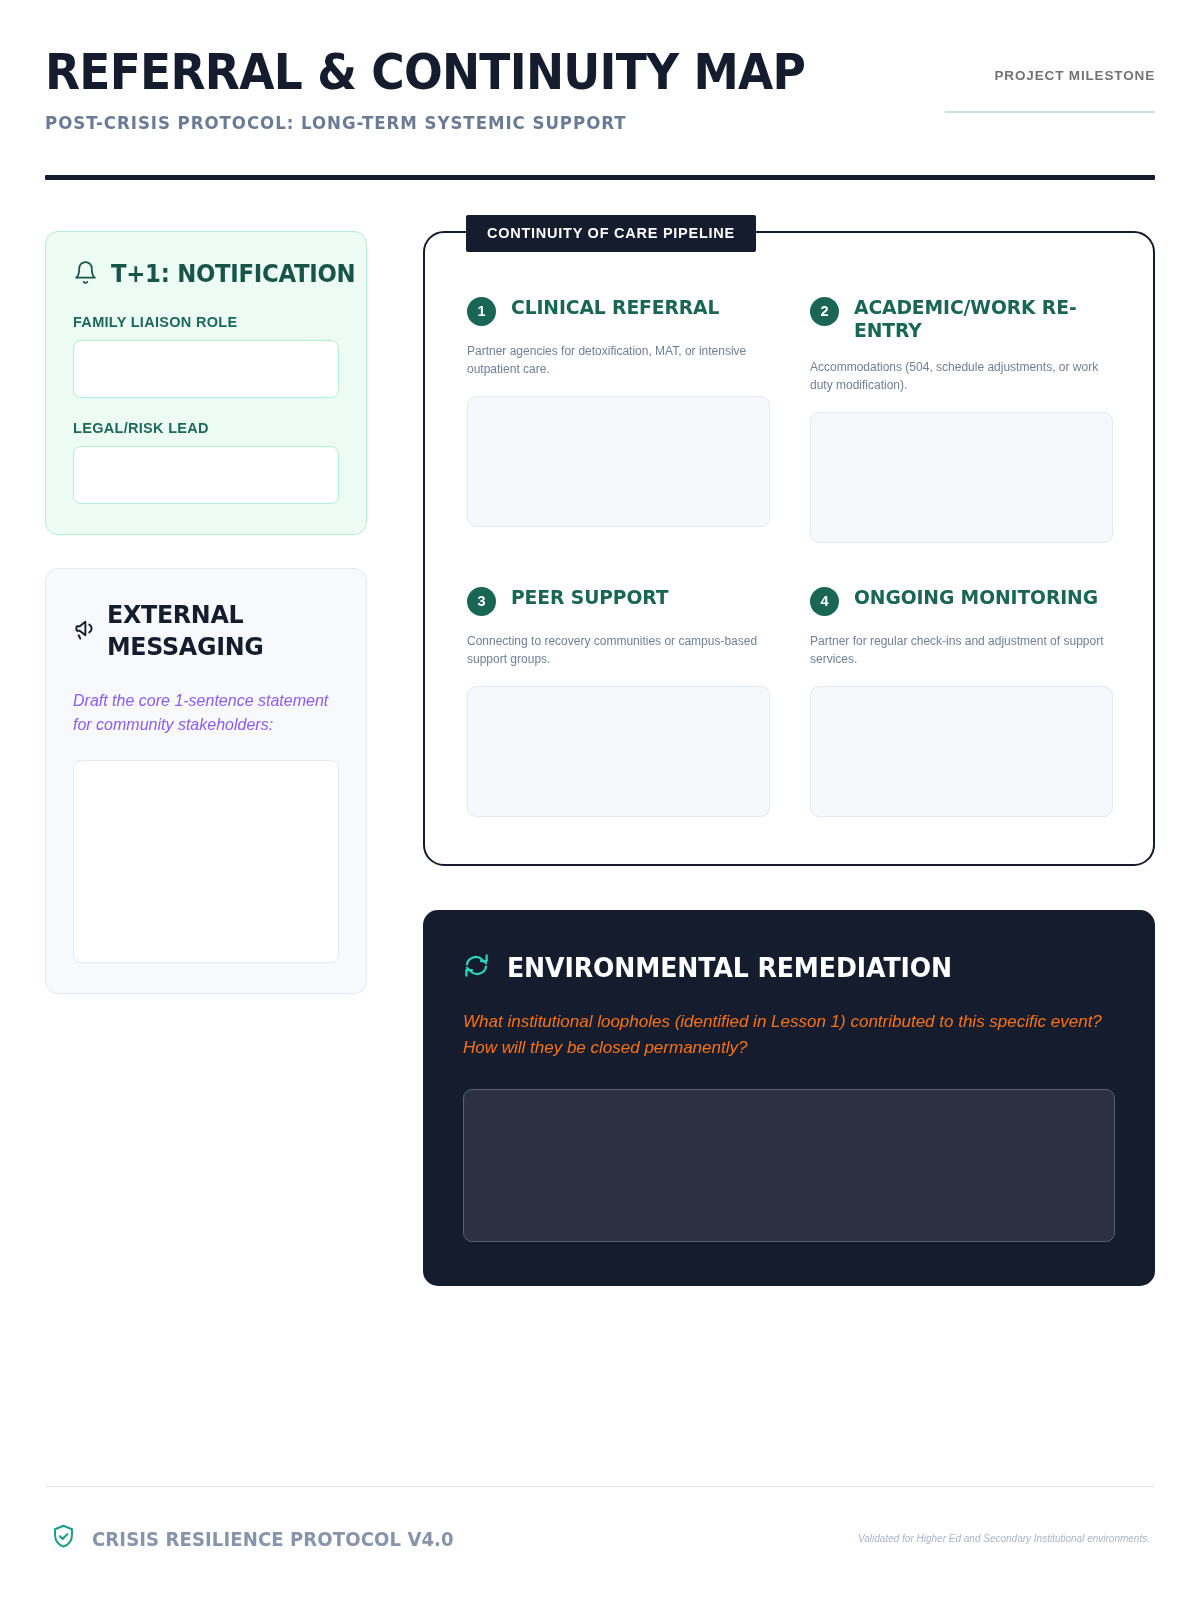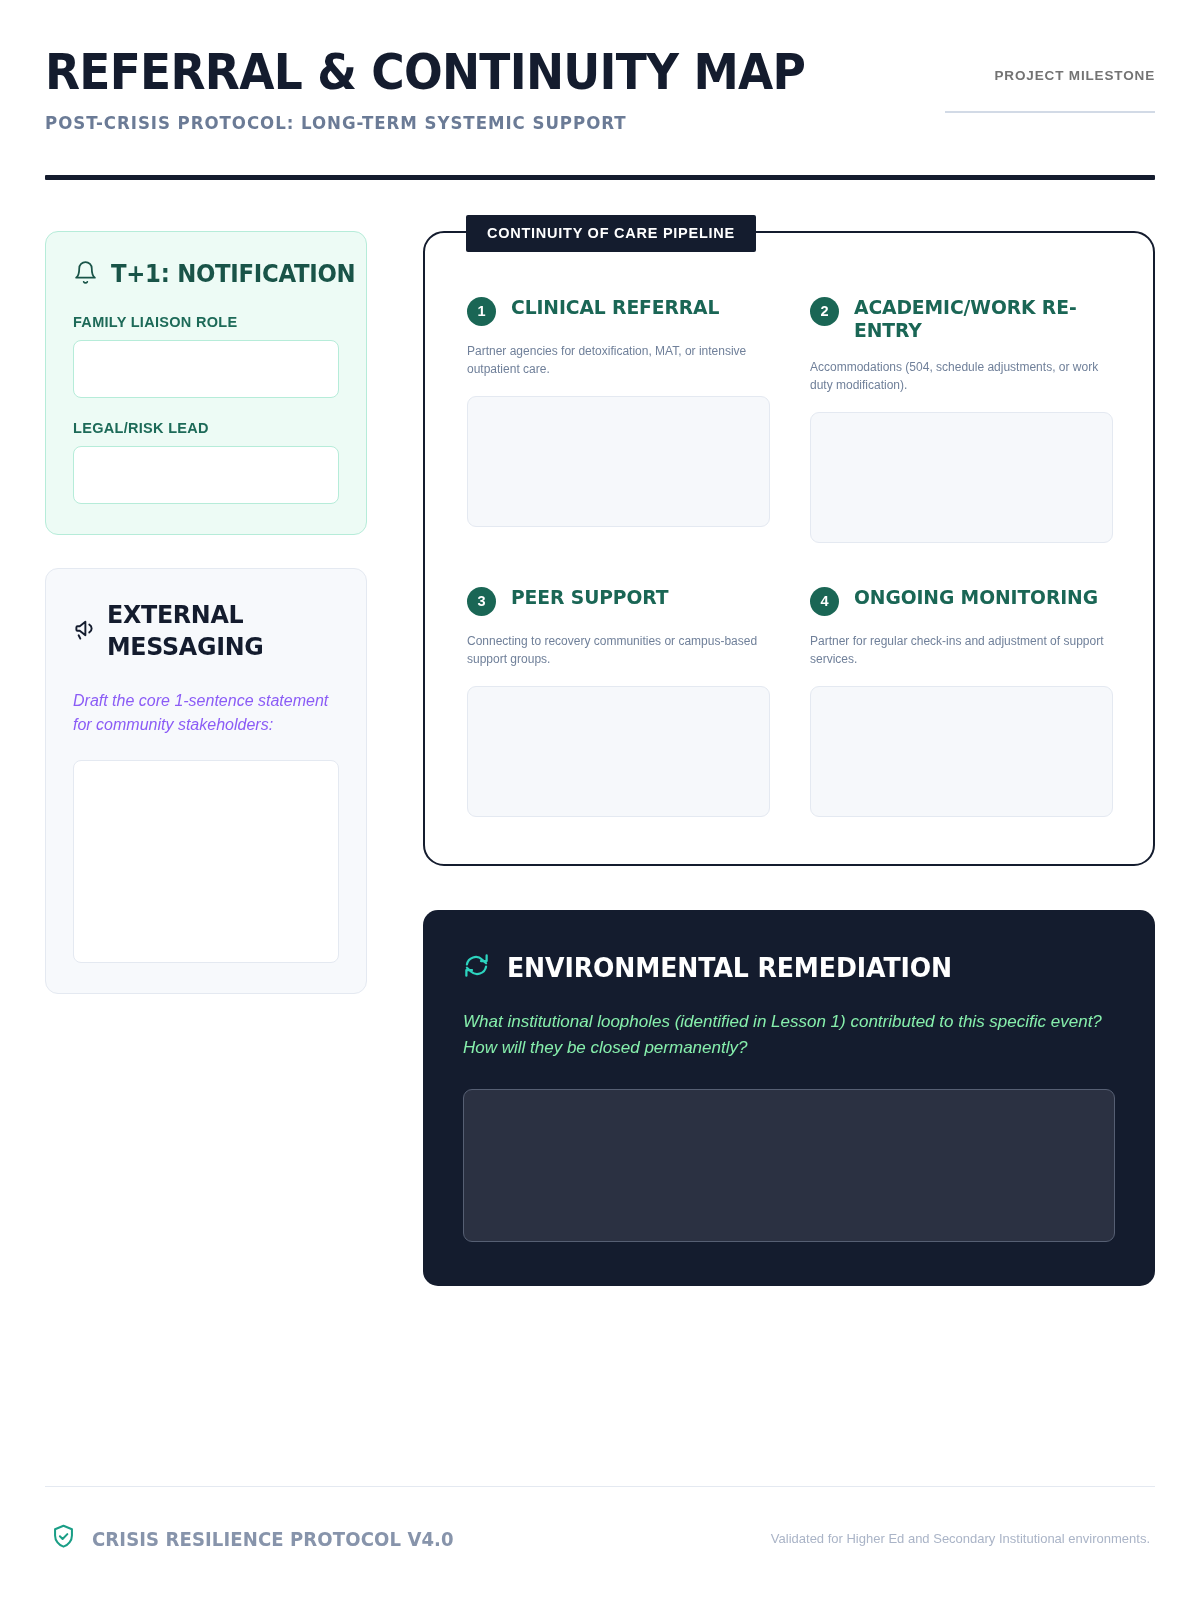--- a/index.html
+++ b/index.html
@@ -261,21 +261,21 @@
     font-weight: 700;
     color: #ffffff;
     letter-spacing: -0.1px;
     transform: scaleX(0.95);
     transform-origin: left center;
     white-space: nowrap;
   }
   .env-prompt {
     font-size: 17px;
     font-style: italic;
-    color: #86efac;
+    color: #f97316;
     line-height: 1.54;
     margin-bottom: 28px;
   }
   .env-textarea {
     width: 100%;
     height: 153px;
     background: #2b3142;
     border: 1.5px solid #565f73;
     border-radius: 9px;
     display: block;
@@ -302,21 +302,22 @@
     font-family: "DejaVu Sans", sans-serif;
     font-size: 19px;
     font-weight: 700;
     color: #8794ab;
     letter-spacing: 0.1px;
     transform: scaleX(0.95);
     transform-origin: left center;
     white-space: nowrap;
   }
   .footer-note {
-    font-size: 13px;
+    font-size: 10px;
+    font-style: italic;
     color: #aab4c7;
     white-space: nowrap;
   }
 </style>
 </head>
 <body>
 
 <div class="page">
 
   <div class="header">

